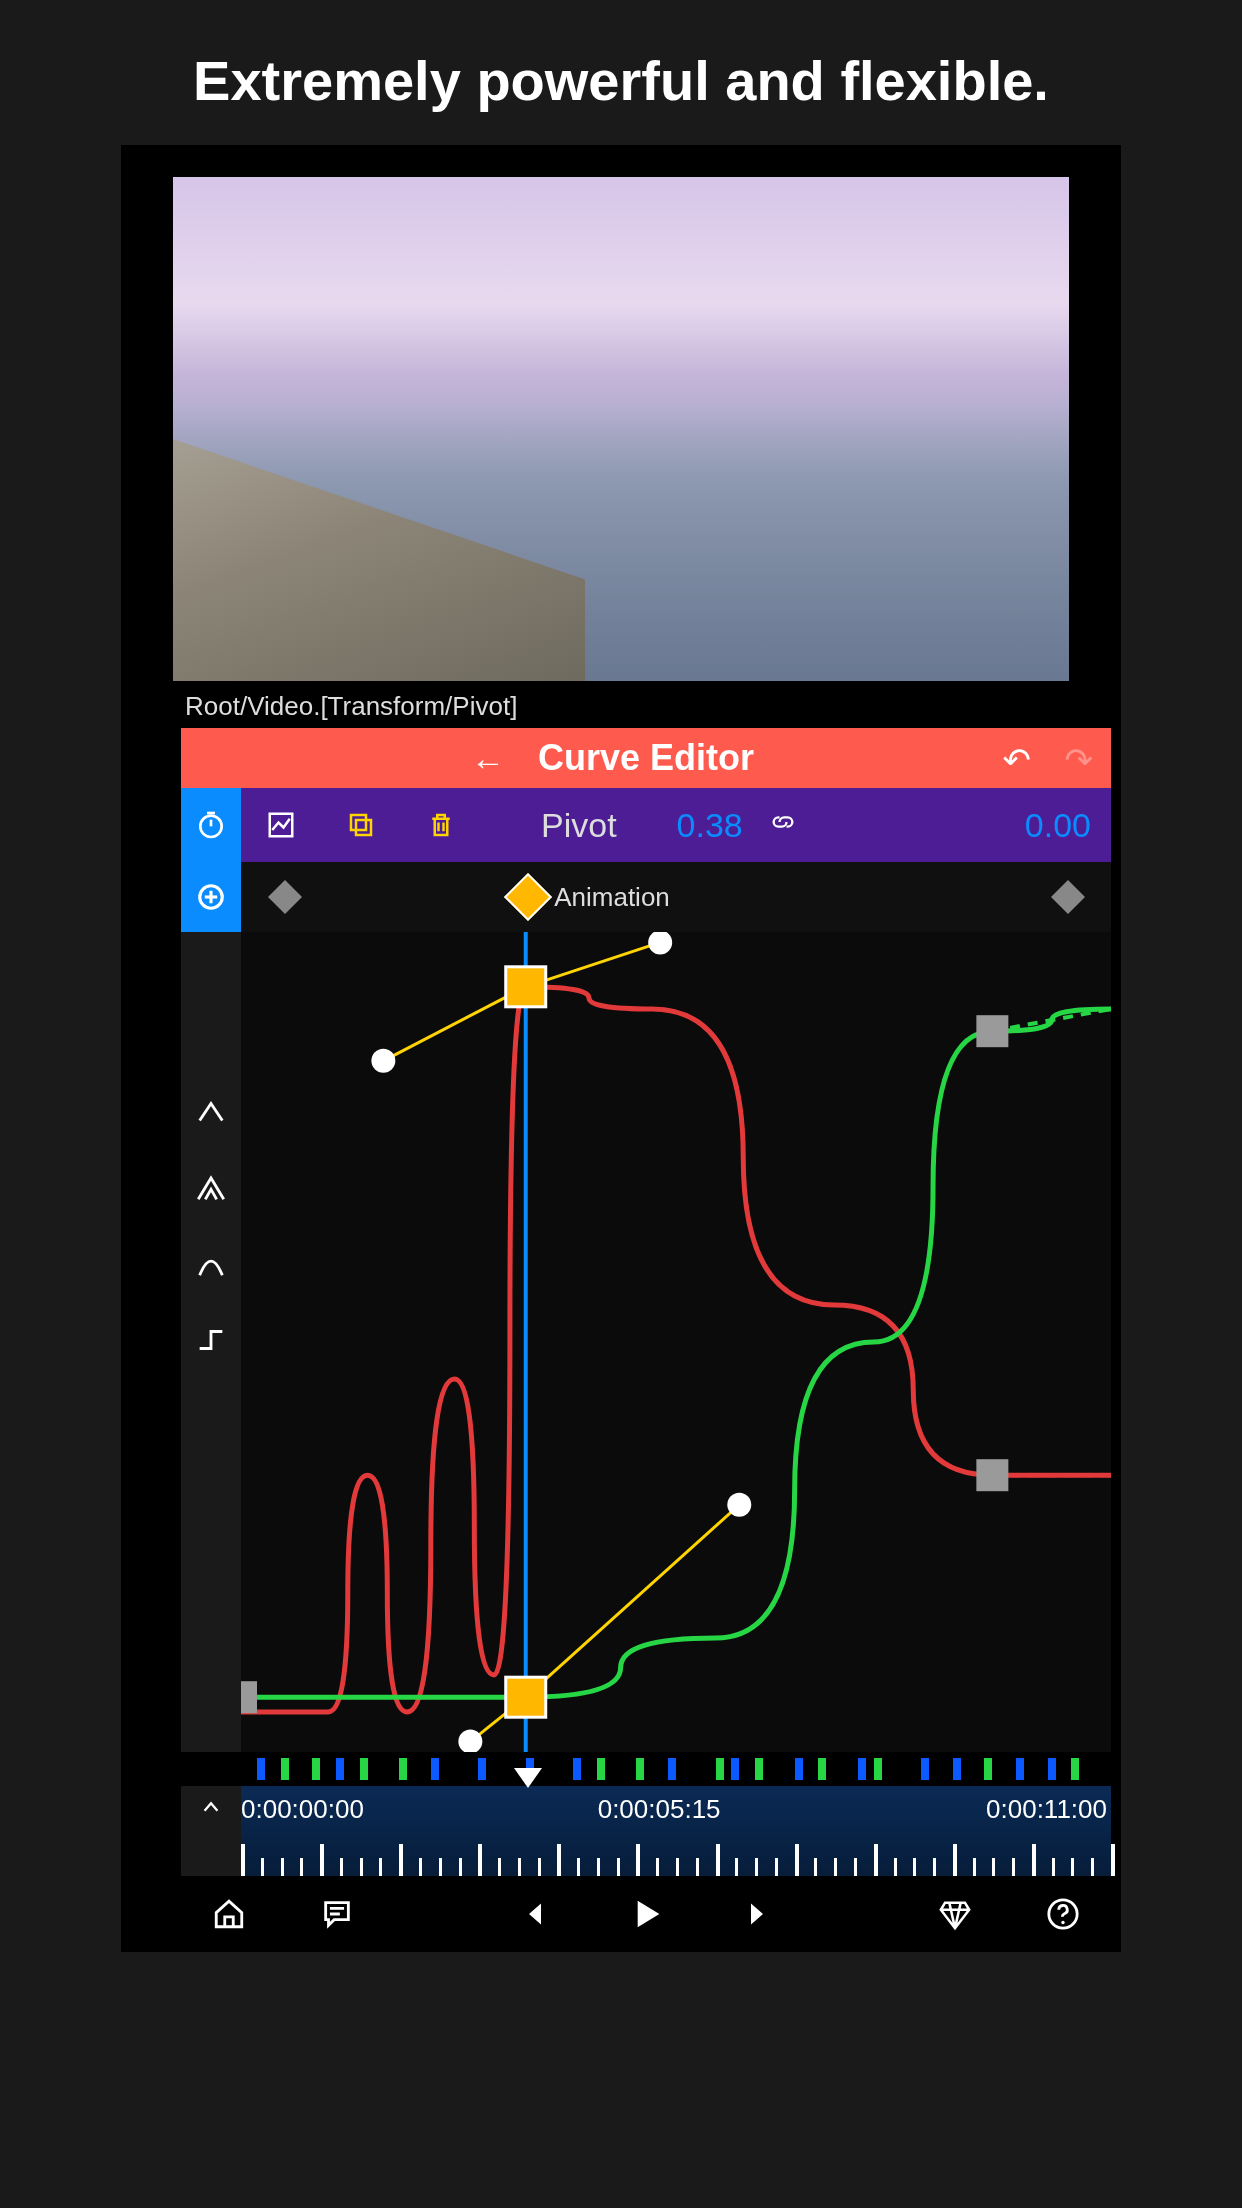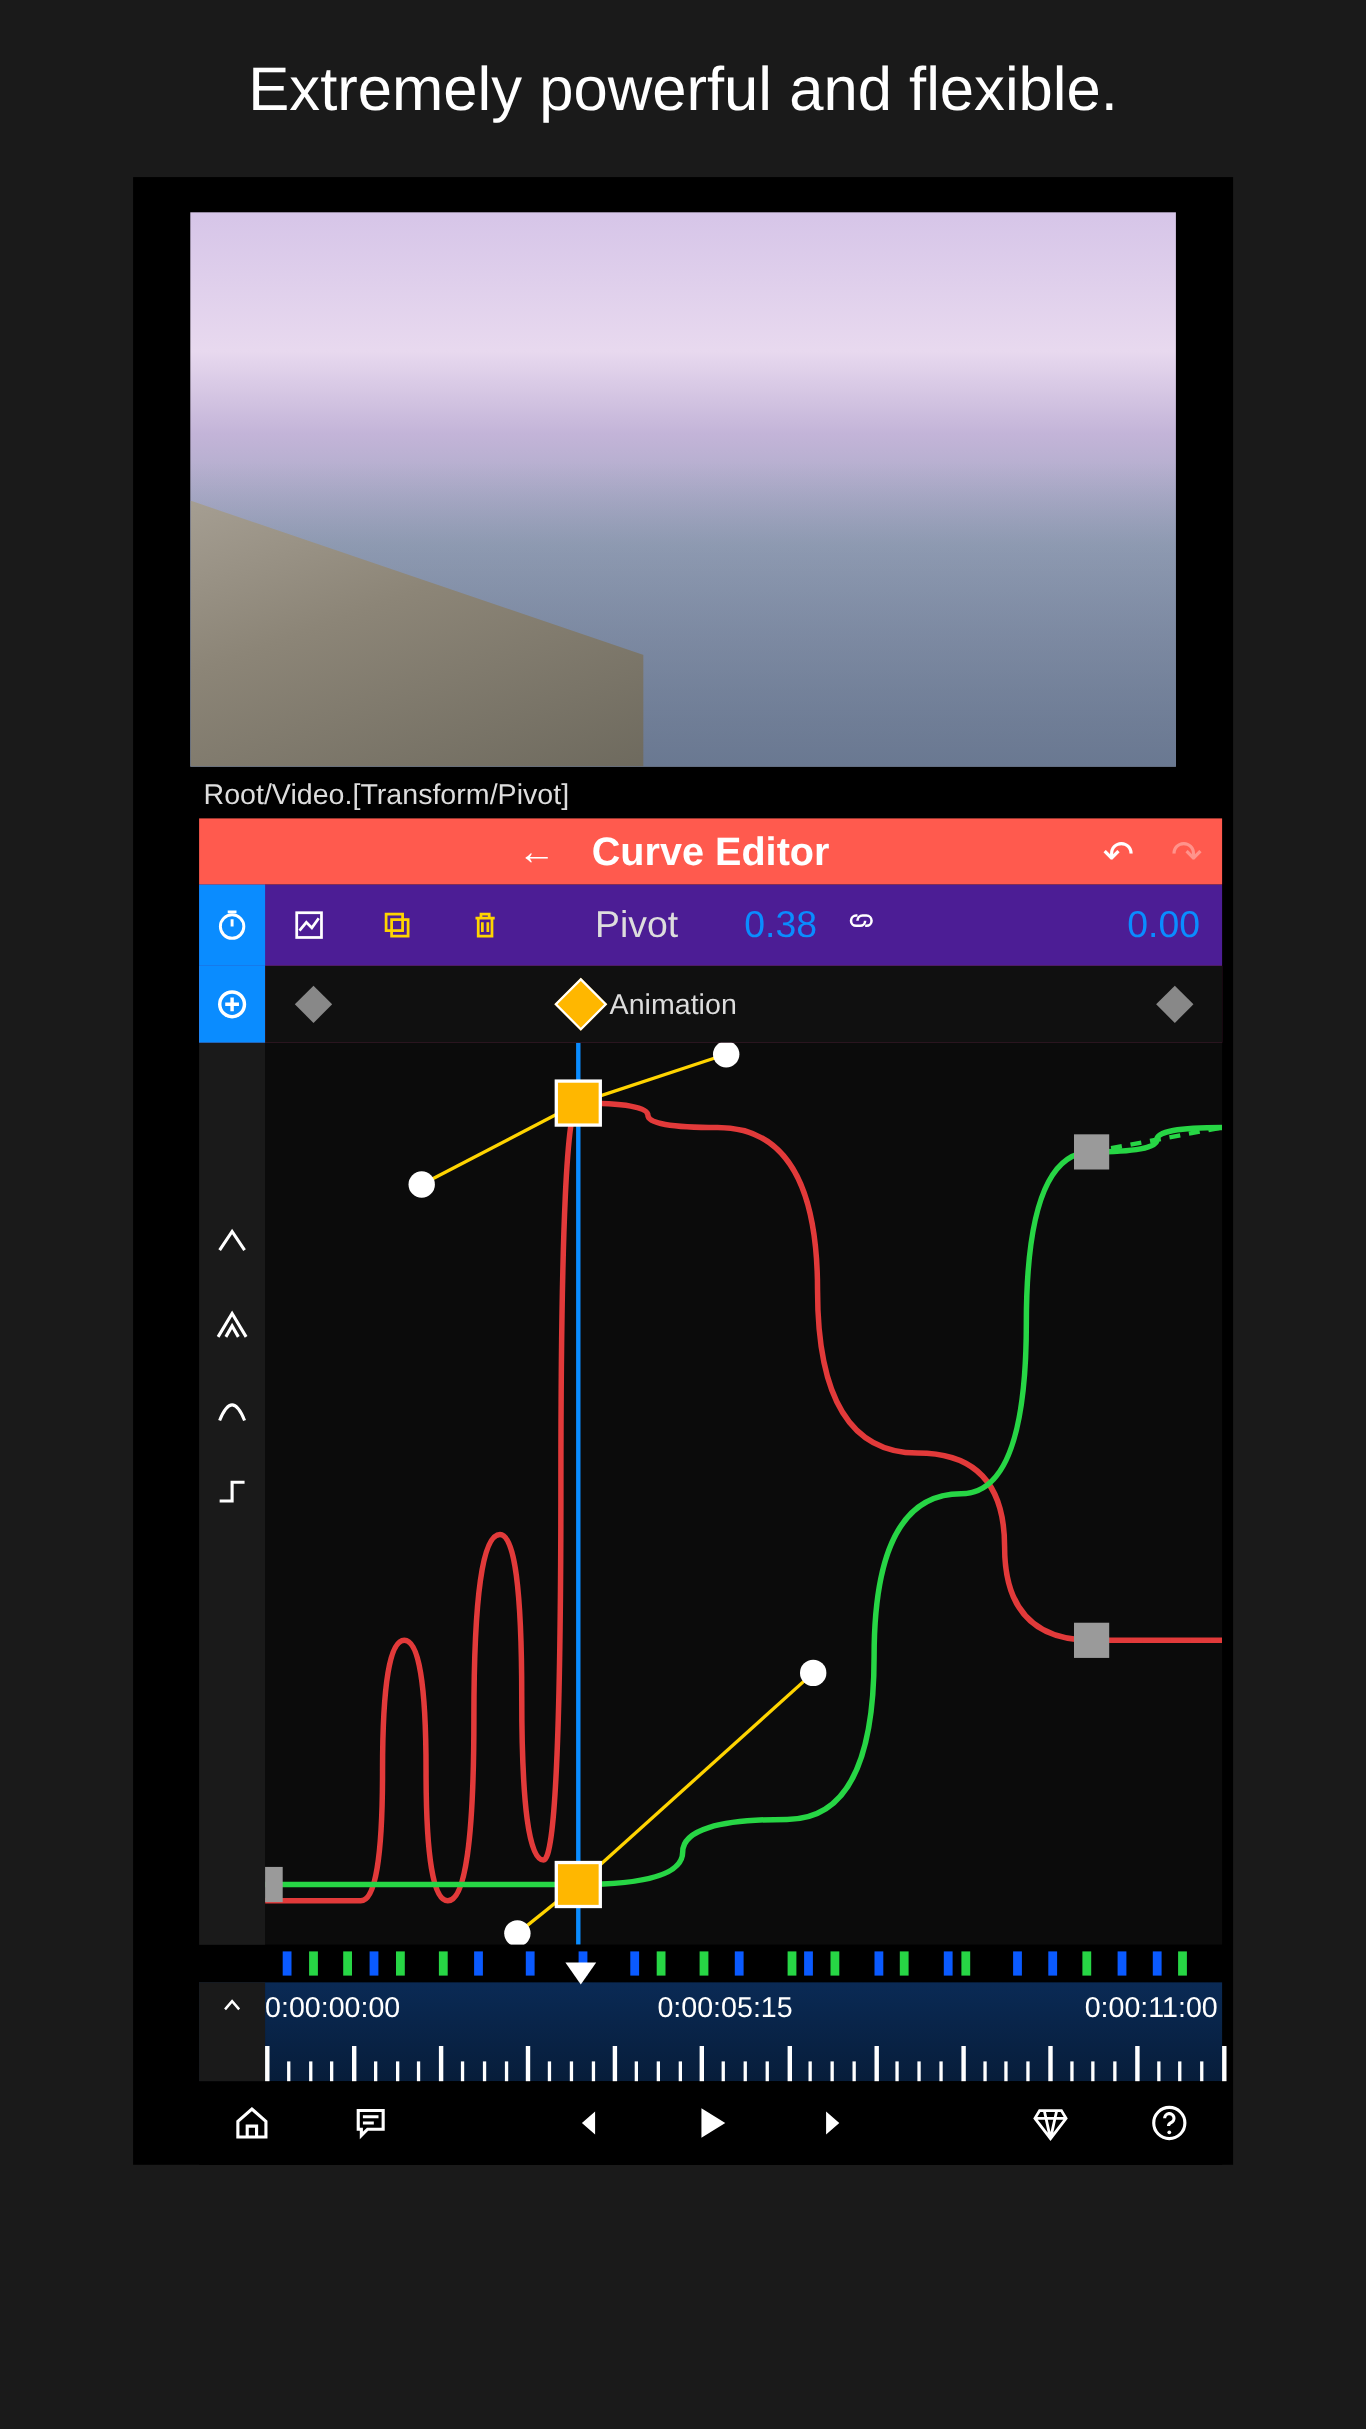--- a/index.html
+++ b/index.html
@@ -7,27 +7,27 @@
     width: 1242px;
     height: 2208px;
     background: #1a1a1a;
     font-family: -apple-system, BlinkMacSystemFont, "Segoe UI", sans-serif;
     color: #fff;
     overflow: hidden;
   }
   .promo-headline {
     text-align: center;
     font-size: 56px;
-    font-weight: 400;
+    font-weight: 700;
     padding: 48px 0 32px;
     color: #fff;
   }
   .device-frame {
     width: 1000px;
-    margin: 16px auto;
+    margin: 0 auto;
     background: #000;
     padding: 32px 0 0 0;
   }
   .preview-area {
     width: 896px;
     height: 504px;
     margin: 0 auto;
     position: relative;
     overflow: hidden;
     background: linear-gradient(180deg, #d6c5e8 0%, #e8d9ef 25%, #c3b4d8 40%, #9aa5bc 60%, #8a96ae 100%);

